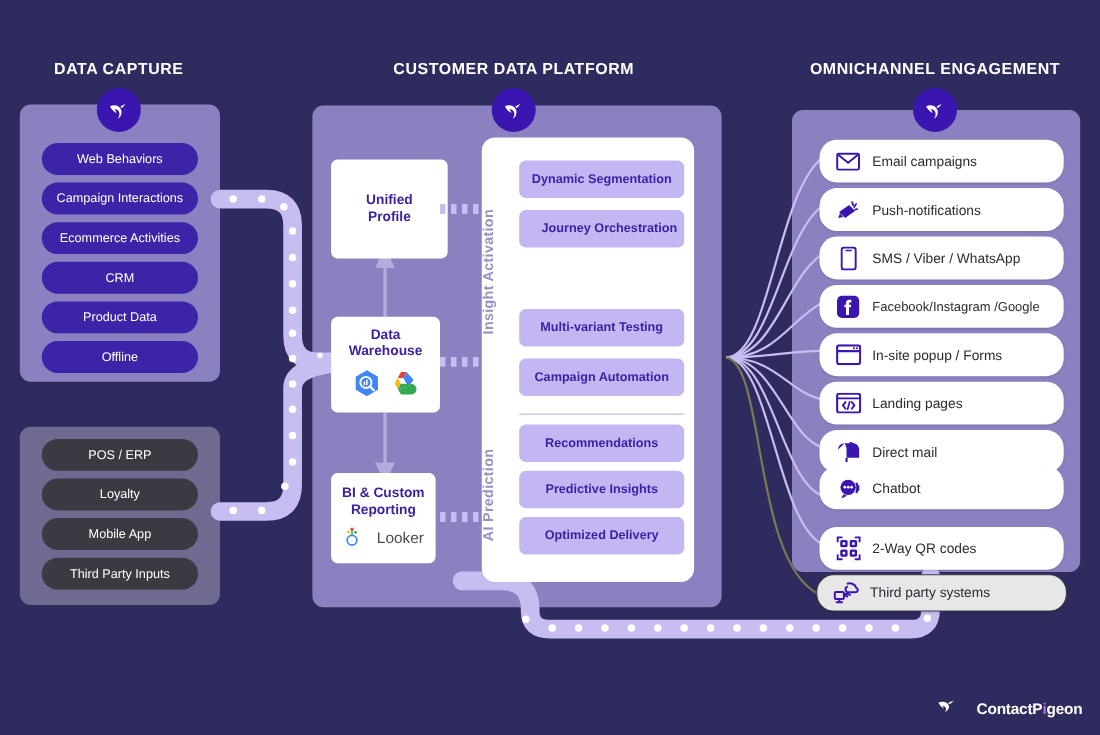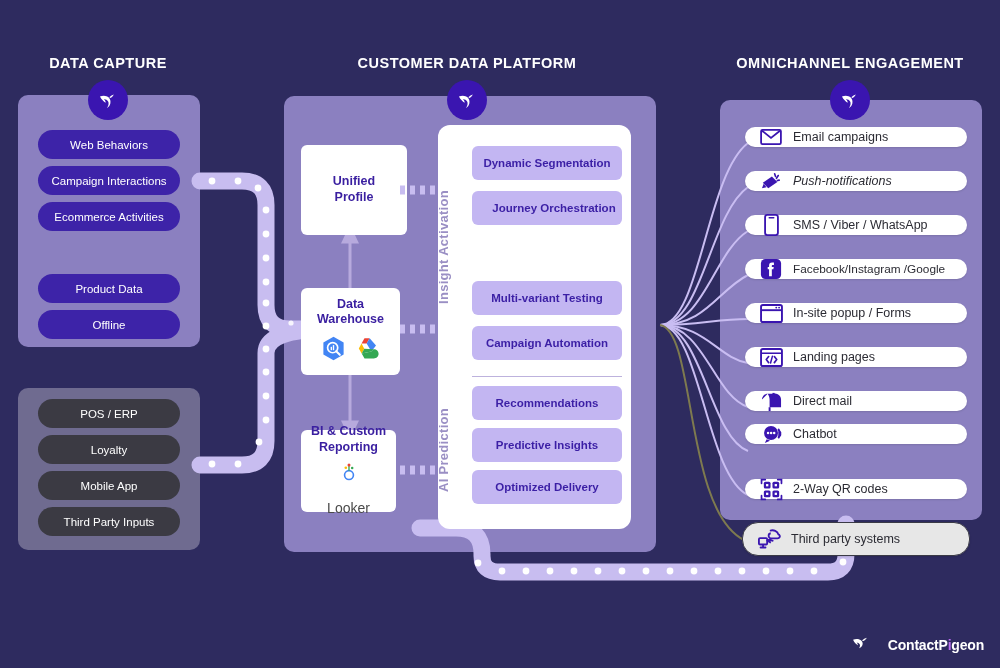--- a/index.html
+++ b/index.html
@@ -66,21 +66,21 @@
     align-items:center; justify-content:center;
     color:#3b1fa5; font-weight:bold; font-size:11.5px; text-align:center;
   }
   #insight-divider {
     position:absolute; left:34px; width:150px; height:1px;
     background:#bdb2dd; top:370px;
   }
 
   
   .chan {
-    position:absolute; left:745px; width:222px; height:20px;
+    position:absolute; left:745px; width:222px; height:39px;
     background:#ffffff; border-radius:16px; display:flex; align-items:center;
     z-index:20; box-shadow:0 1px 2px rgba(0,0,0,.12);
   }
   .chan .ic { width:28px; margin-left:12px; display:flex; align-items:center; justify-content:center; }
   .chan .ic svg { display:block; }
   .chan .lbl { margin-left:8px; font-size:12.5px; color:#2b2b33; white-space:nowrap; }
   .chan.third { background:#e7e7e7; border:1.5px solid #3a3a46; left:742px; width:228px; height:34px; }
 
   
   .ov { position:absolute; inset:0; pointer-events:none; }
@@ -206,20 +206,21 @@
     <span>
       <svg viewBox="0 0 24 24">
           <path d="M3.2 8.2 C7 6.6 10.5 7.2 12.8 9.4 C14.4 11 15 13.3 14.6 15.6 C14.3 17.6 13 19.6 10.9 20.6 C12.9 17.8 13.1 15.2 12 13.4 C11 11.8 9.2 11 7.4 11.3 C9 12.5 9.6 13.8 9.4 15 C7.2 13.6 5.1 11.8 3.2 8.2 Z M13.4 8.9 C15 7.6 16.6 6.6 18.4 6 C17.6 7.6 16.4 8.9 15 9.9 Z" fill="#ffffff"></path>
         </svg>
     </span>
   </div>
 
   <div class="pill purple" style="left:38px; top:130px; width:142px; height:29px;">Web Behaviors</div>
   <div class="pill purple" style="left:38px; top:166px; width:142px; height:29px;">Campaign Interactions</div>
   <div class="pill purple" style="left:38px; top:202px; width:142px; height:29px;">Ecommerce Activities</div>
+  <div class="pill purple" style="left:38px; top:238px; width:142px; height:29px;">CRM</div>
   <div class="pill purple" style="left:38px; top:274px; width:142px; height:29px;">Product Data</div>
   <div class="pill purple" style="left:38px; top:310px; width:142px; height:29px;">Offline</div>
 
   <div class="pill dark" style="left:38px; top:399px; width:142px; height:29px;">POS / ERP</div>
   <div class="pill dark" style="left:38px; top:435px; width:142px; height:29px;">Loyalty</div>
   <div class="pill dark" style="left:38px; top:471px; width:142px; height:29px;">Mobile App</div>
   <div class="pill dark" style="left:38px; top:507px; width:142px; height:29px;">Third Party Inputs</div>
 
   <div class="wbox" style="left:301px; top:145px; width:106px; height:90px;">
     <span>Unified</span>
@@ -247,21 +248,21 @@
           <path d="M10.2 21 L13.5 26.8 L24.5 26.8 C27.6 26.8 30 24.4 30 21.3 C30 18.2 27.6 15.8 24.5 15.8 L24 15.8 L21.5 18.5 Z" fill="#34A853"></path>
           <path d="M10.2 21 L21.5 18.5 L24 15.8 L13.2 15.4 Z" fill="#34A853"></path>
         </svg>
       </span>
     </span>
   </div>
 
   <div class="wbox" style="left:301px; top:430px; width:95px; height:82px;">
     <span>BI &amp; Custom</span>
     <span>Reporting</span>
-    <span class="logos" style="gap:15px;flex-direction:column;">
+    <span class="logos" style="gap:15px;">
       <span>
         <svg width="16" height="18" viewBox="0 0 18 20">
           <circle cx="9" cy="13.5" r="5" fill="none" stroke="#4285F4" stroke-width="1.8"></circle>
           <line x1="9" y1="8.5" x2="9" y2="2" stroke="#34A853" stroke-width="1.5"></line>
           <circle cx="9" cy="2.2" r="1.7" fill="#EA4335"></circle>
           <circle cx="5.4" cy="5.2" r="1.5" fill="#FBBC05"></circle>
           <circle cx="12.6" cy="5.4" r="1.4" fill="#34A853"></circle>
         </svg>
       </span>
       <span style="font-size:14px; font-weight:normal; color:#4a4a4a;">Looker</span>
@@ -287,21 +288,21 @@
   <div class="chan" style="top:127px;">
     <span class="ic">
       <svg width="22" height="18" viewBox="0 0 24 20">
           <rect x="1" y="2" width="22" height="16" rx="1.5" fill="none" stroke="#3a15b0" stroke-width="2"></rect>
           <path d="M2 3 L12 11 L22 3" fill="none" stroke="#3a15b0" stroke-width="2"></path>
         </svg>
     </span>
     <span class="lbl">Email campaigns</span>
   </div>
 
-  <div class="chan" style="top:171px;font-style:italic;">
+  <div class="chan" style="top:171px;">
     <span class="ic">
       <svg width="22" height="20" viewBox="0 0 24 22">
           <path d="M3 13 L13 6 L19 12 L9 19 Z" fill="#3a15b0"></path>
           <path d="M4 14 L2 19 L7 18" fill="#3a15b0"></path>
           <line x1="16" y1="3" x2="17" y2="6" stroke="#3a15b0" stroke-width="1.8" stroke-linecap="round"></line>
           <line x1="20" y1="5" x2="18" y2="8" stroke="#3a15b0" stroke-width="1.8" stroke-linecap="round"></line>
           <line x1="21" y1="10" x2="19" y2="10.5" stroke="#3a15b0" stroke-width="1.8" stroke-linecap="round"></line>
         </svg>
     </span>
     <span class="lbl">Push-notifications</span>

